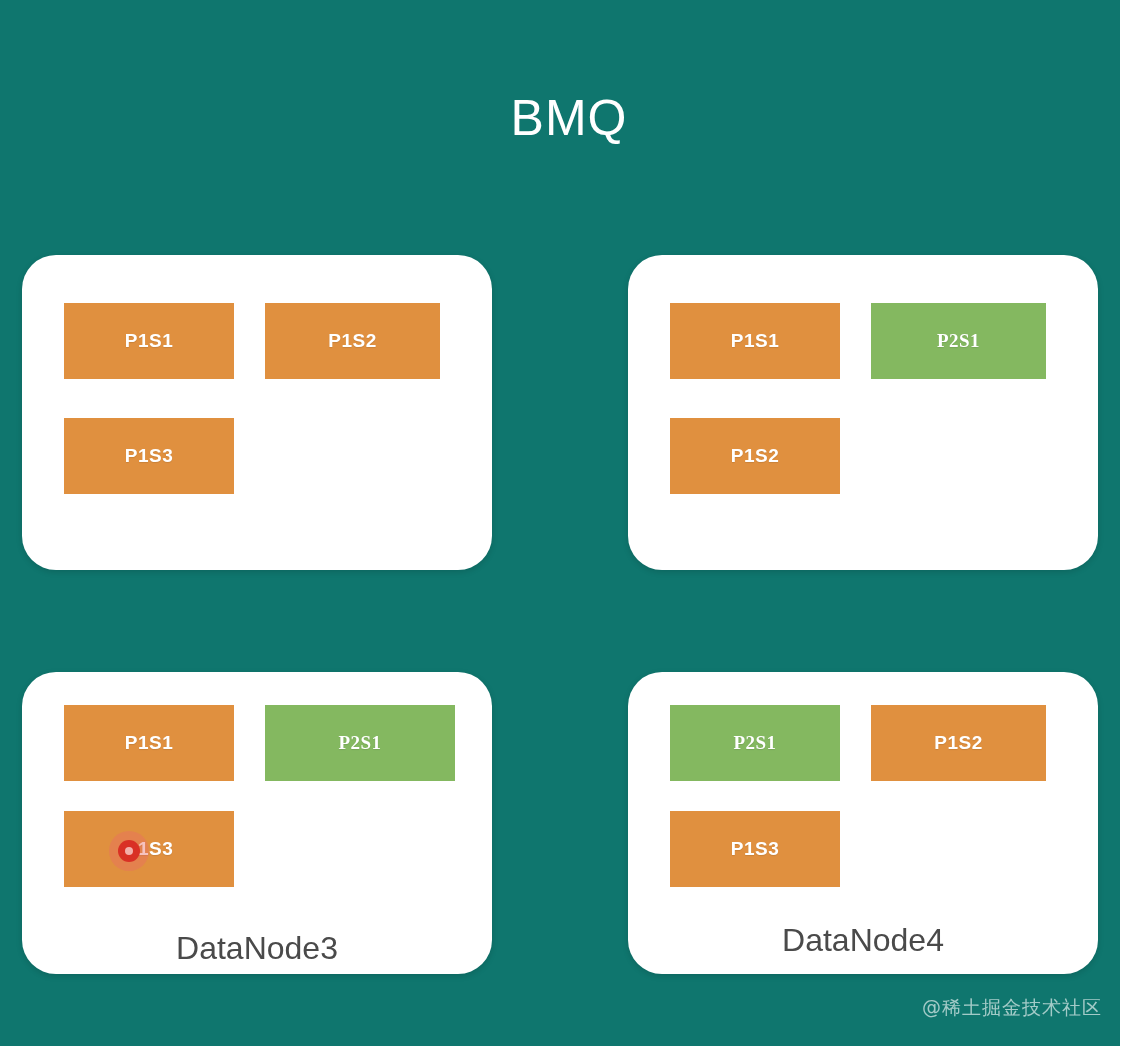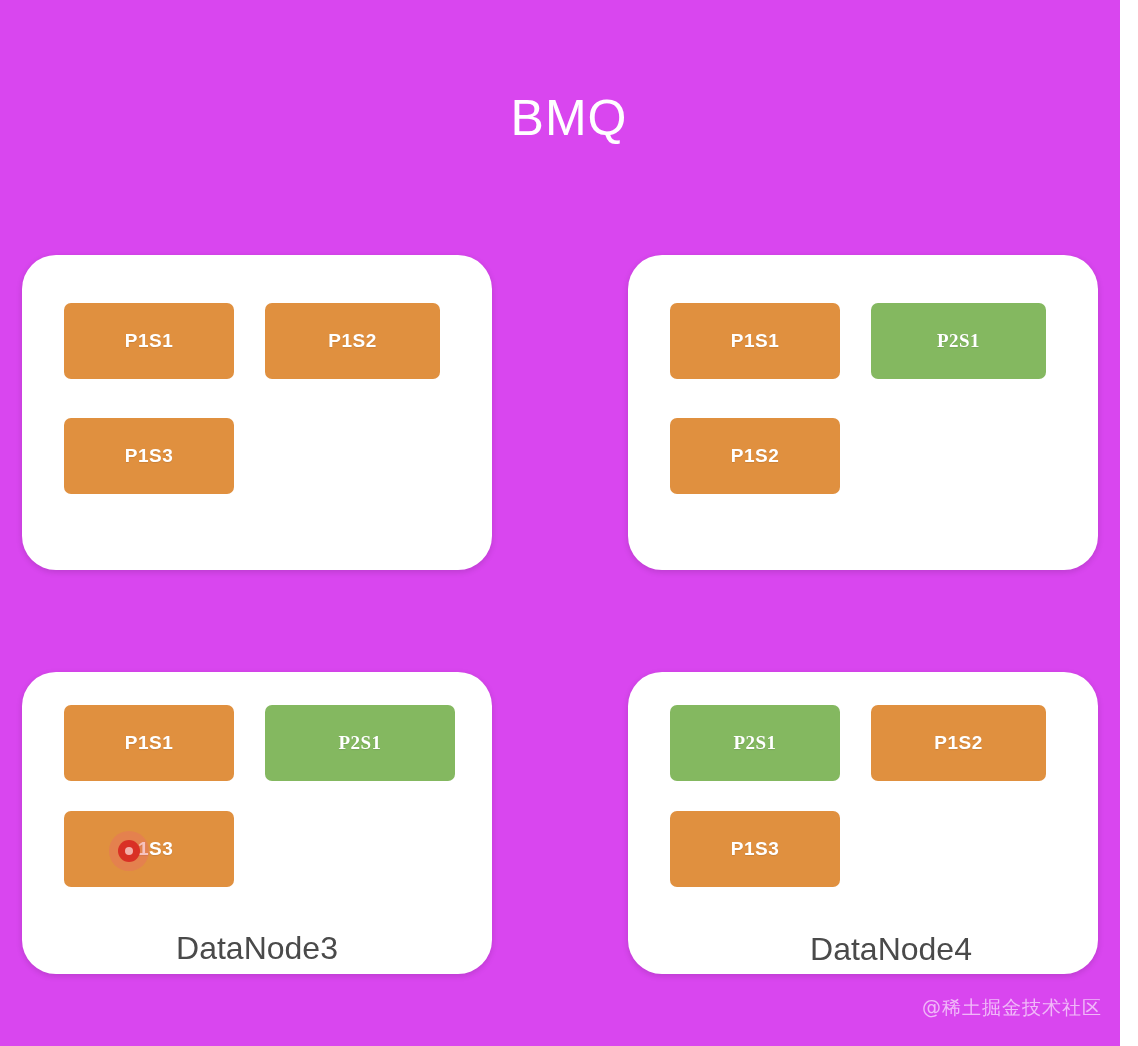--- a/index.html
+++ b/index.html
@@ -9,21 +9,21 @@
   body {
     width: 1138px;
     height: 1046px;
     overflow: hidden;
     font-family: "Liberation Sans", sans-serif;
   }
   #canvas {
     position: relative;
     width: 1120px;
     height: 1046px;
-    background: #d946ef;
+    background: #0f766e;
   }
   #title {
     position: absolute;
     left: 0;
     top: 88px;
     width: 1138px;
     text-align: center;
     color: #ffffff;
     font-size: 50px;
     font-weight: 400;
@@ -52,21 +52,20 @@
     position: absolute;
     display: flex;
     align-items: center;
     justify-content: center;
     color: #ffffff;
     font-size: 19px;
     font-weight: bold;
     letter-spacing: 0.5px;
     font-family: "Liberation Sans", sans-serif;
     text-shadow: 0 1px 1px rgba(0,0,0,0.10);
-    border-radius: 7px;
   }
   .shard-orange { background: #e0903f; }
   .shard-green  { background: #84b860; font-family: Liberation Serif, serif; }
 
   
   #card-1 { left: 22px;  top: 255px; width: 470px; height: 315px; }
   #card-1 .node-label { top: 500px; }
   #c1-s1 { left: 42px;  top: 48px;  width: 170px; height: 76px; }
   #c1-s2 { left: 243px; top: 48px;  width: 175px; height: 76px; }
   #c1-s3 { left: 42px;  top: 163px; width: 170px; height: 76px; }
@@ -80,21 +79,21 @@
 
   
   #card-3 { left: 22px;  top: 672px; width: 470px; height: 302px; }
   #card-3 .node-label { top: 257px; }
   #c3-s1 { left: 42px;  top: 33px;  width: 170px; height: 76px; }
   #c3-s2 { left: 243px; top: 33px;  width: 190px; height: 76px; }
   #c3-s3 { left: 42px;  top: 139px; width: 170px; height: 76px; }
 
   
   #card-4 { left: 628px; top: 672px; width: 470px; height: 302px; }
-  #card-4 .node-label { top: 258px; padding-left: 28px; }
+  #card-4 .node-label { top: 249px; }
   #c4-s1 { left: 42px;  top: 33px;  width: 170px; height: 76px; }
   #c4-s2 { left: 243px; top: 33px;  width: 175px; height: 76px; }
   #c4-s3 { left: 42px;  top: 139px; width: 170px; height: 76px; }
 
   
   #cursor-marker {
     position: absolute;
     left: 118px;
     top: 840px;
     width: 22px;

